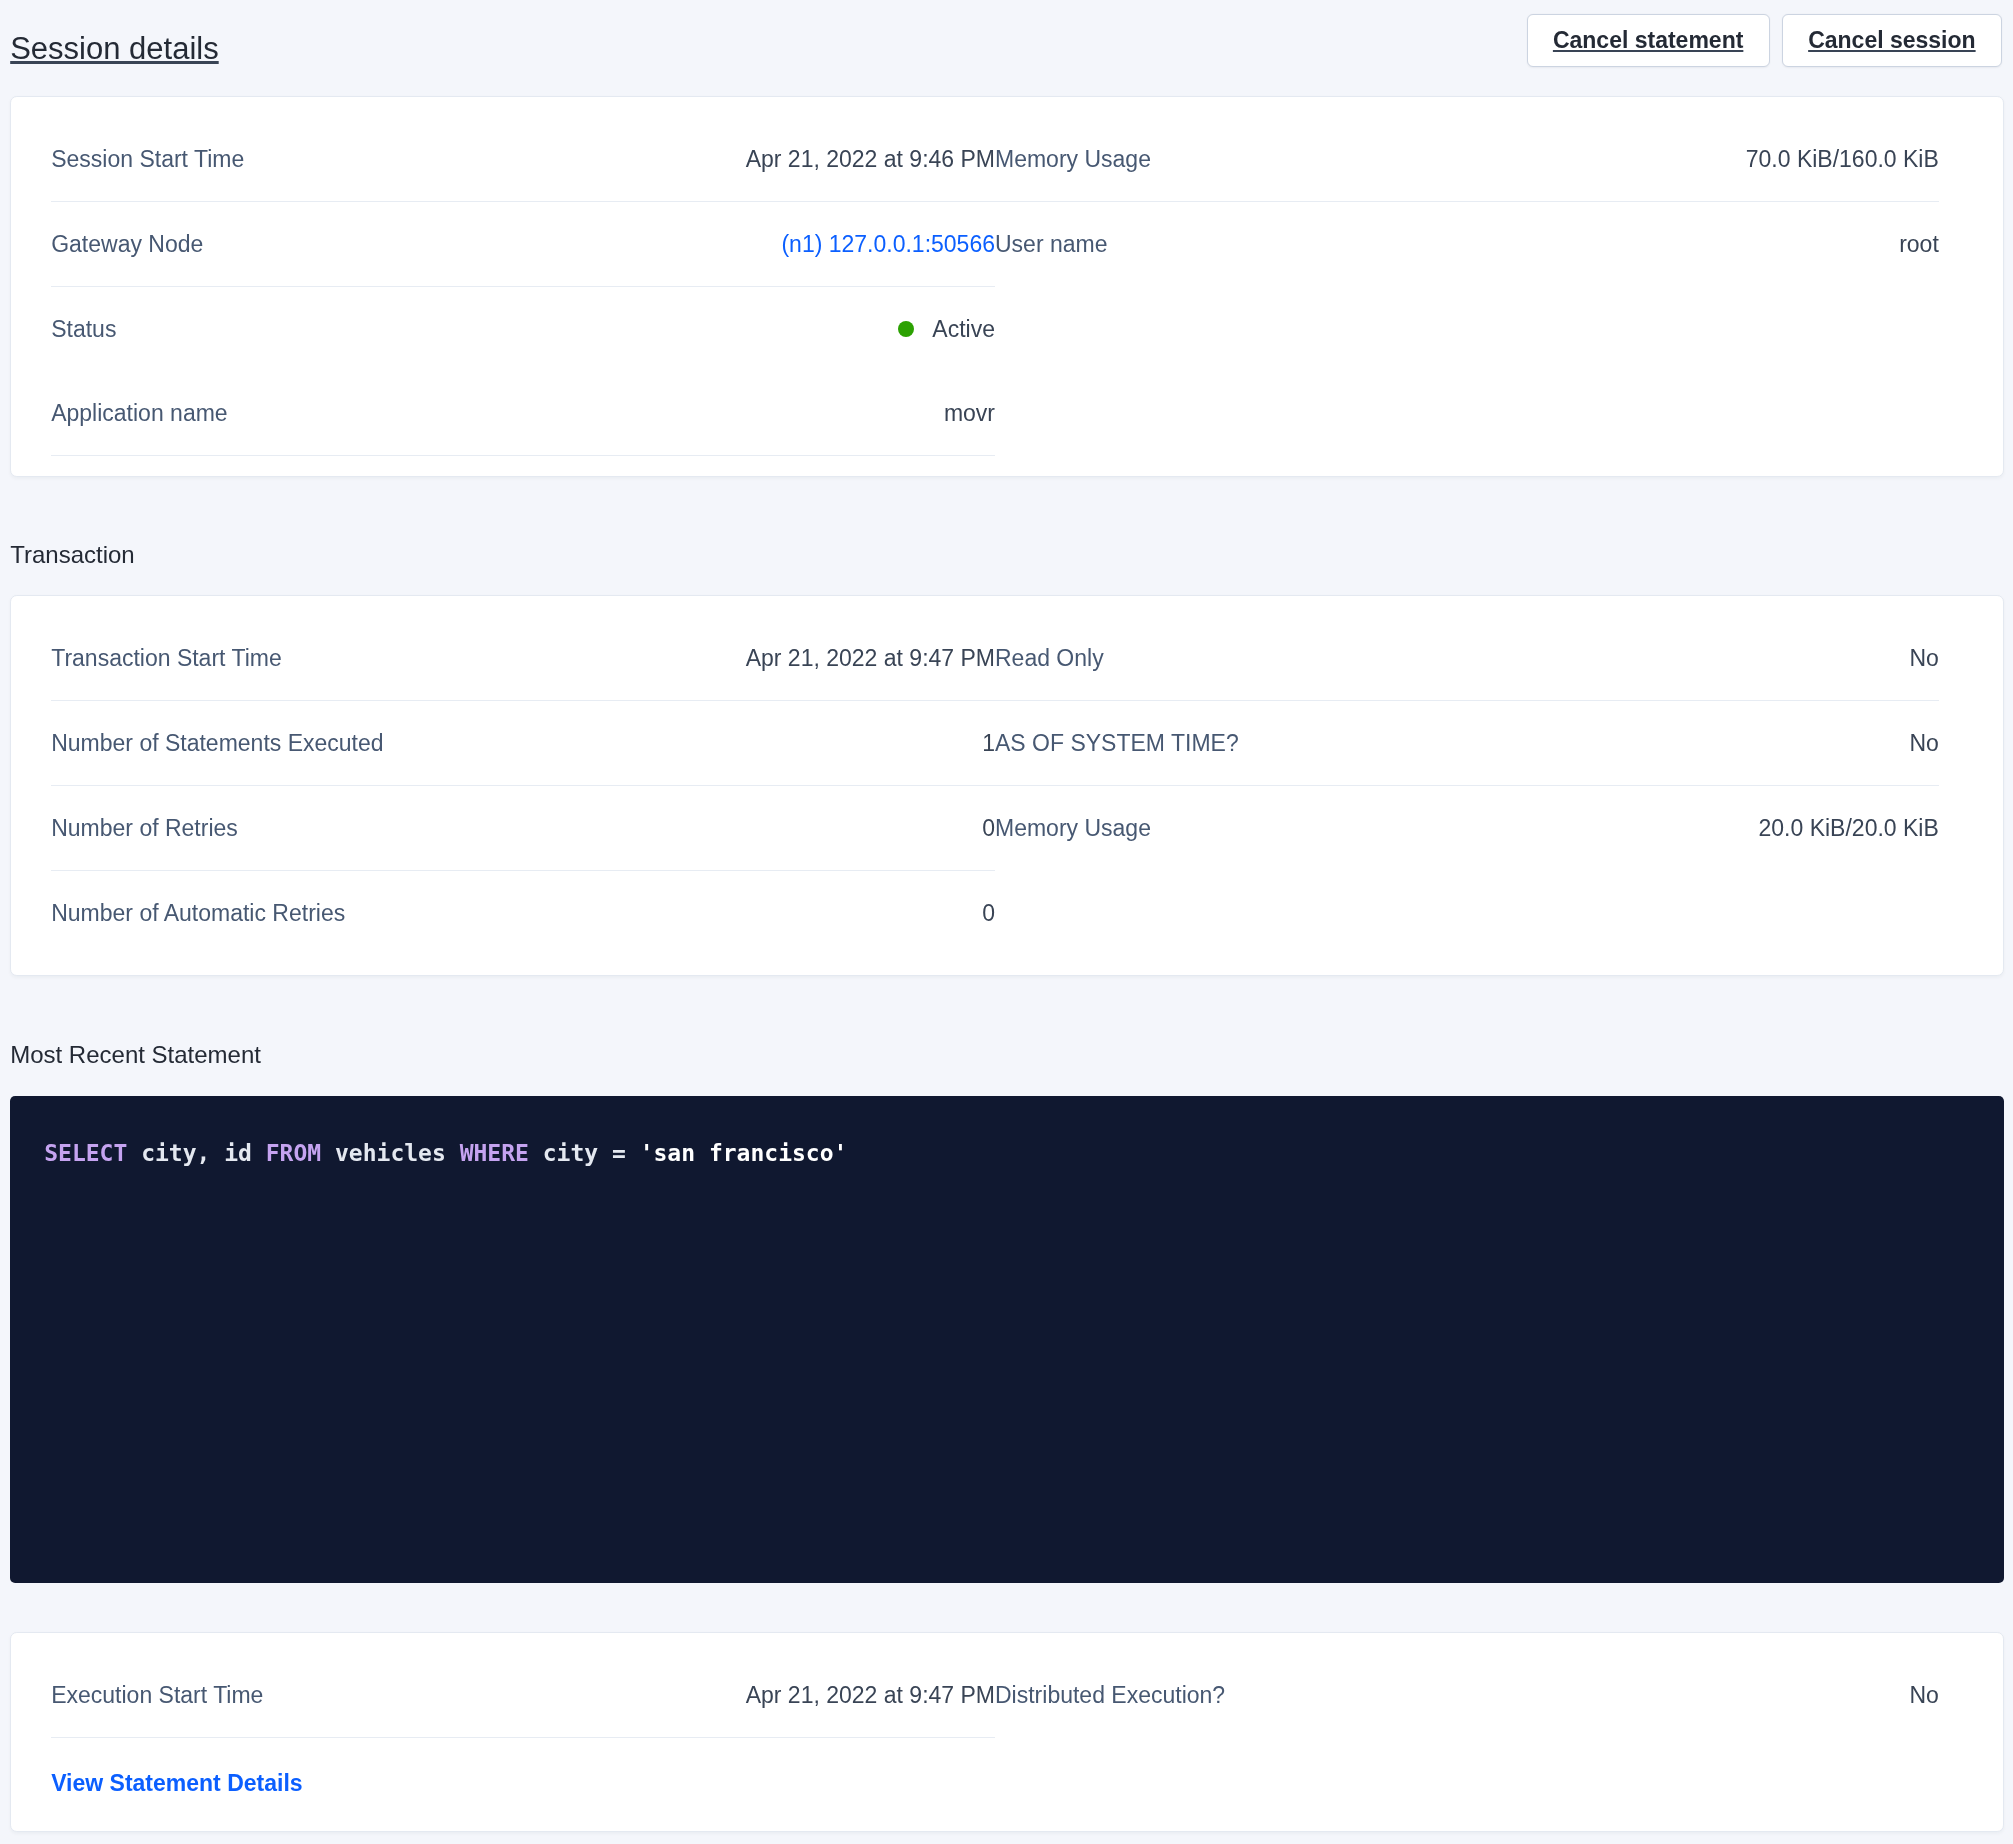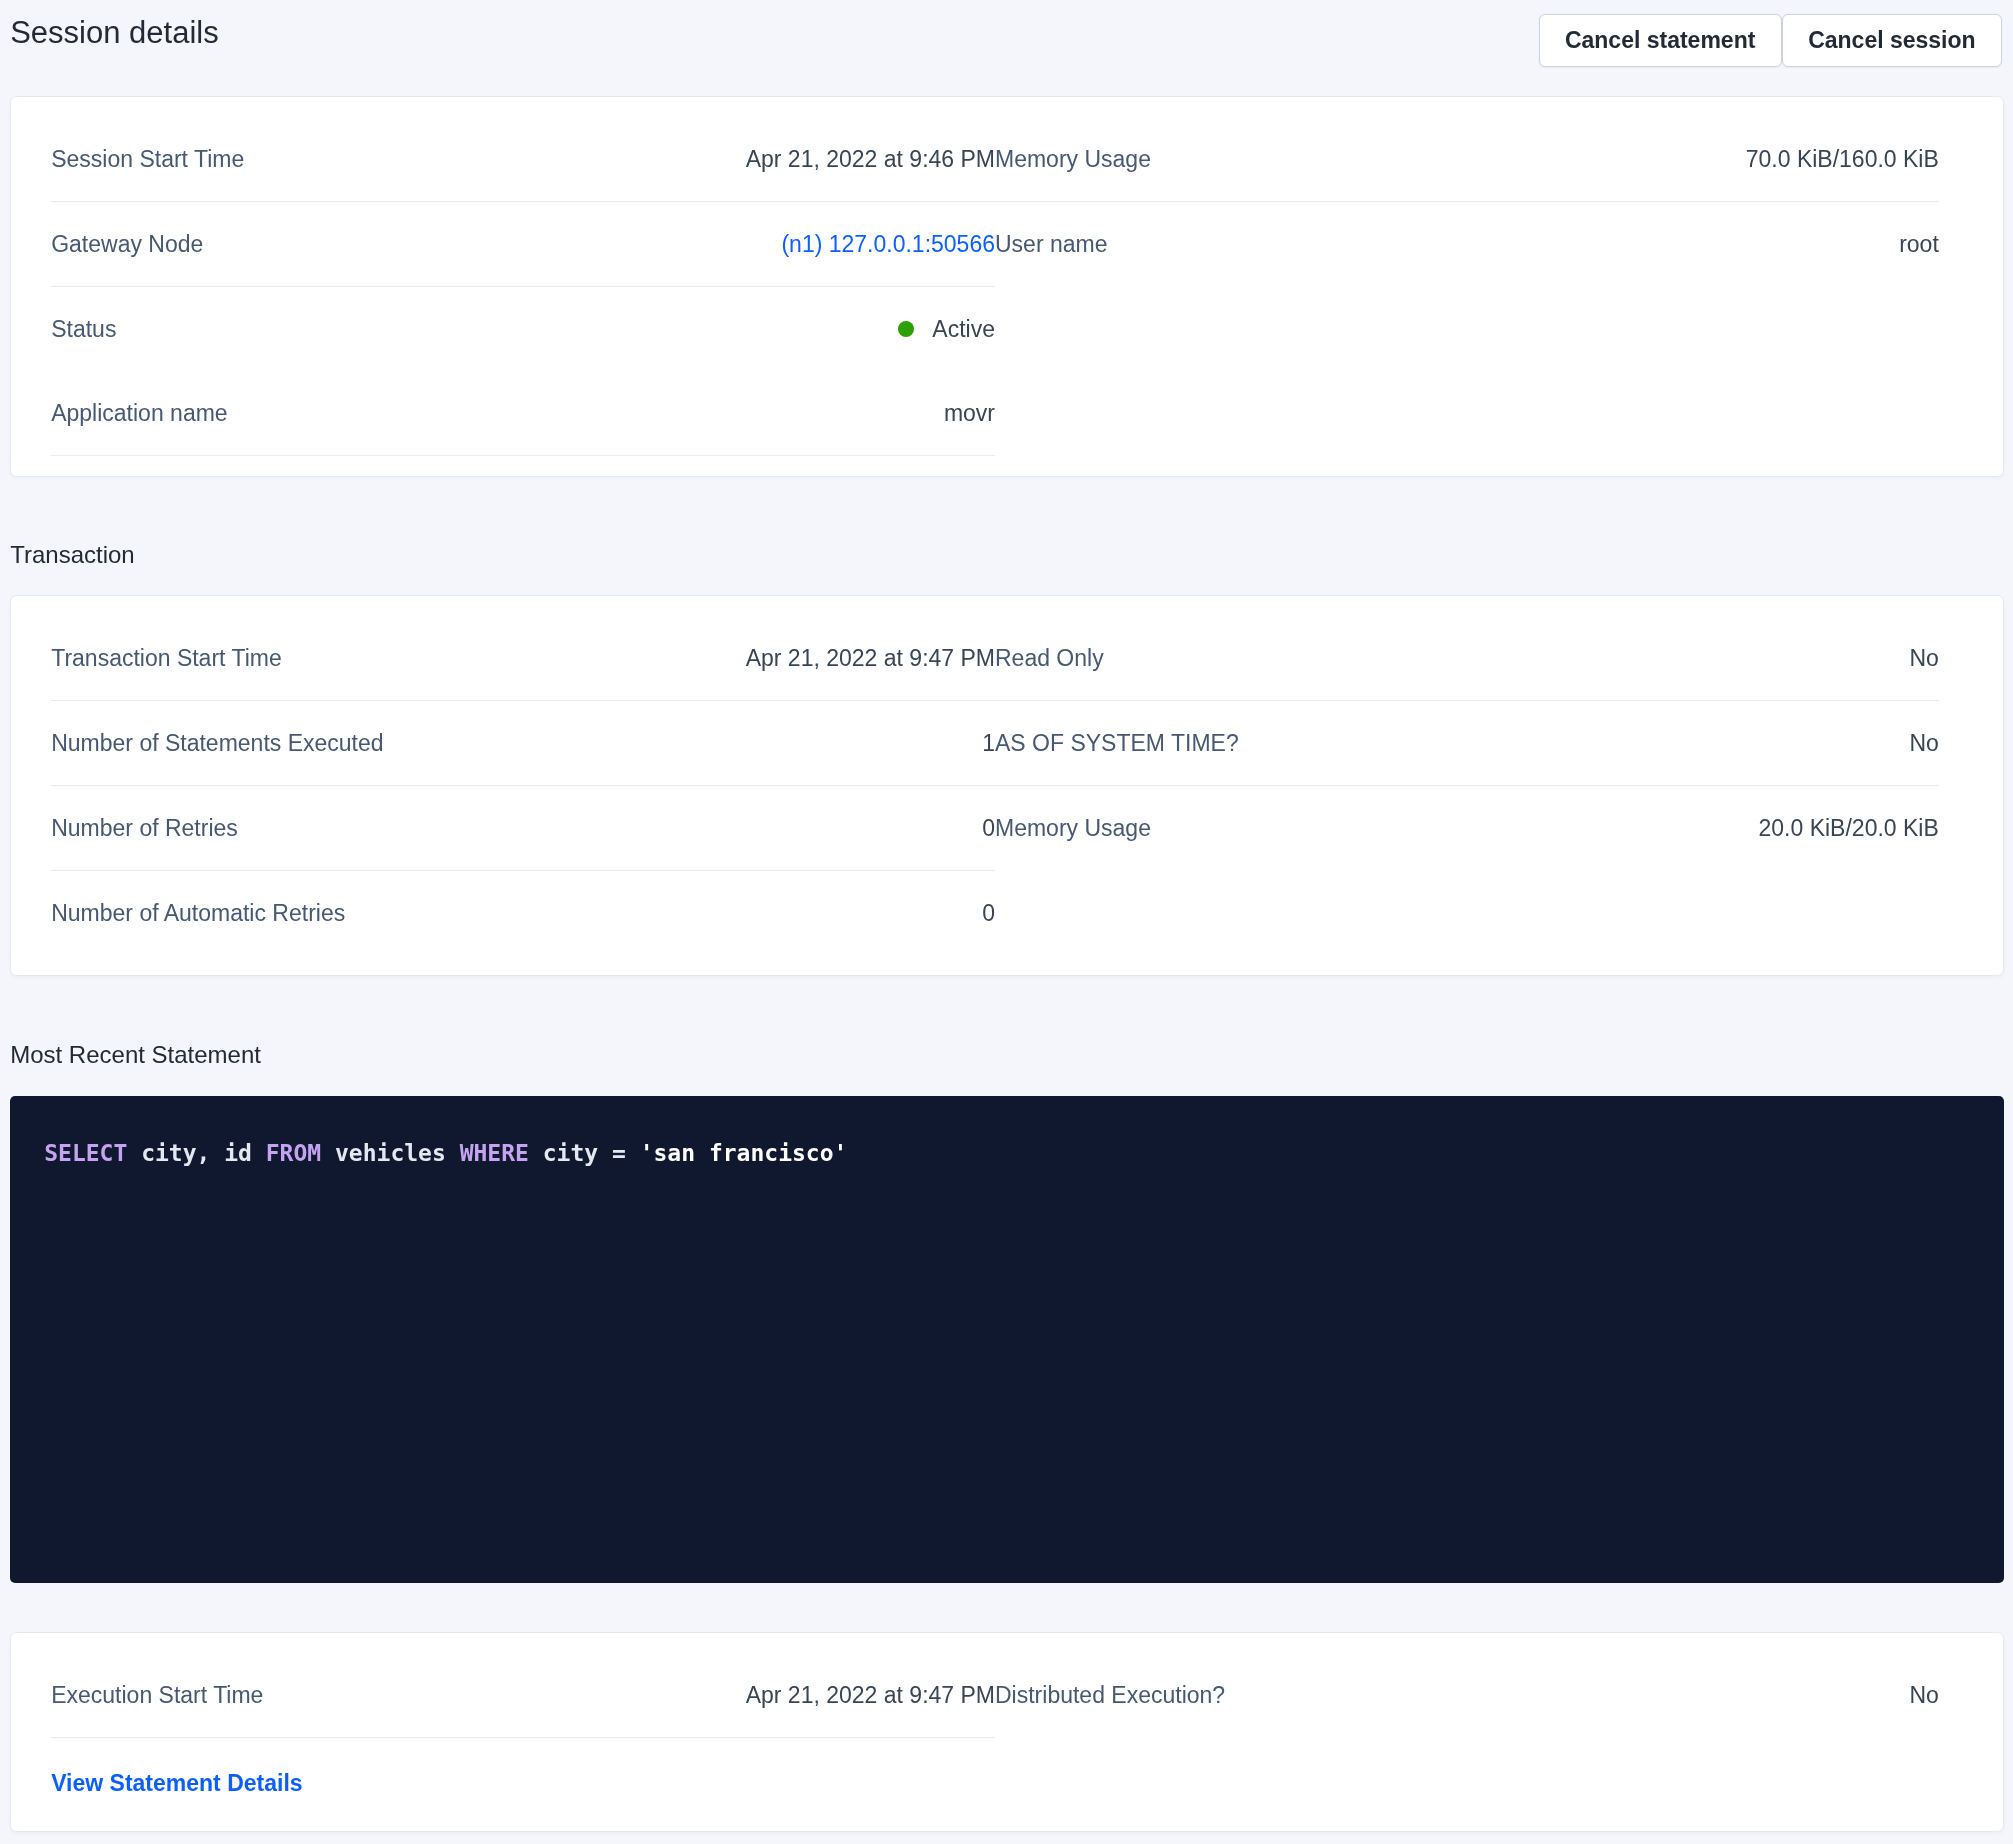--- a/index.html
+++ b/index.html
@@ -14,32 +14,33 @@
     width: 2014px;
     height: 1844px;
     padding-top: 13.6px;
     position: relative;
   }
 
   
   .page-header {
     display: flex;
     justify-content: space-between;
-    align-items: flex-start;
+    align-items: flex-end;
     padding: 0 12px 0 10.2px;
     margin-bottom: 29px;
+    text-decoration: underline;
   }
   .page-title {
     font-size: 31px;
     line-height: 37px;
     font-weight: 500;
     color: #242a35;
     margin: 0;
   }
-  .header-actions { display: flex; }
+  .header-actions { display: flex; gap: 12px; }
   .btn {
     height: 53px;
     padding: 0 25.4px;
     background: #ffffff;
     border: 1.7px solid #ccd4e1;
     border-radius: 6px;
     font-family: "Liberation Sans", sans-serif;
     font-size: 23px;
     font-weight: 700;
     color: #242a35;

